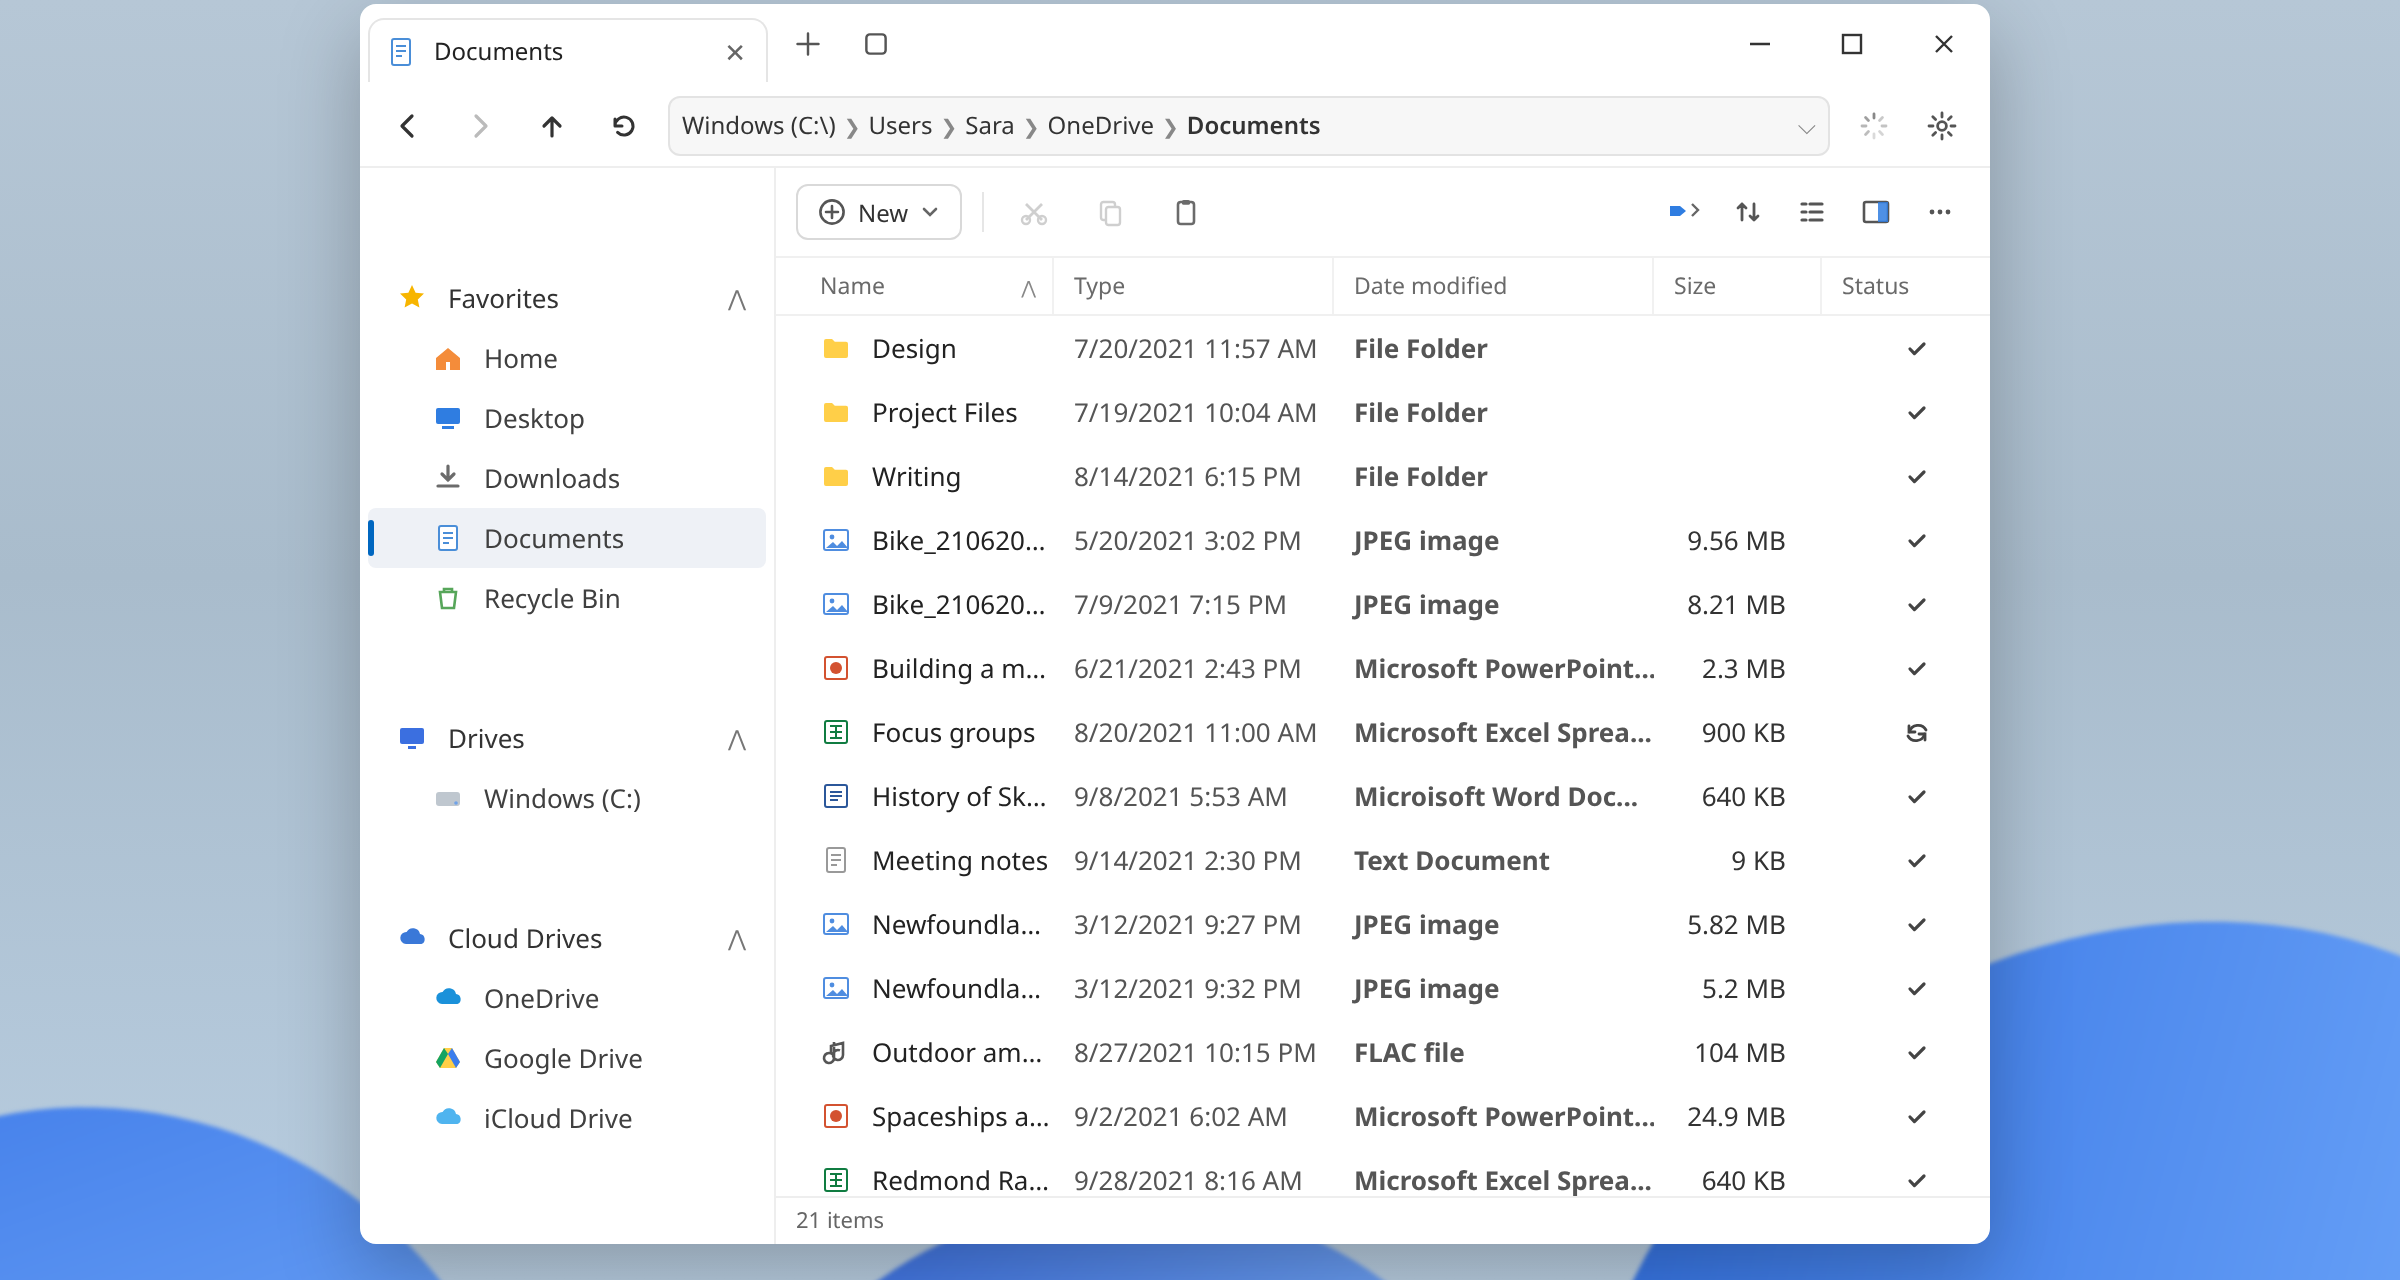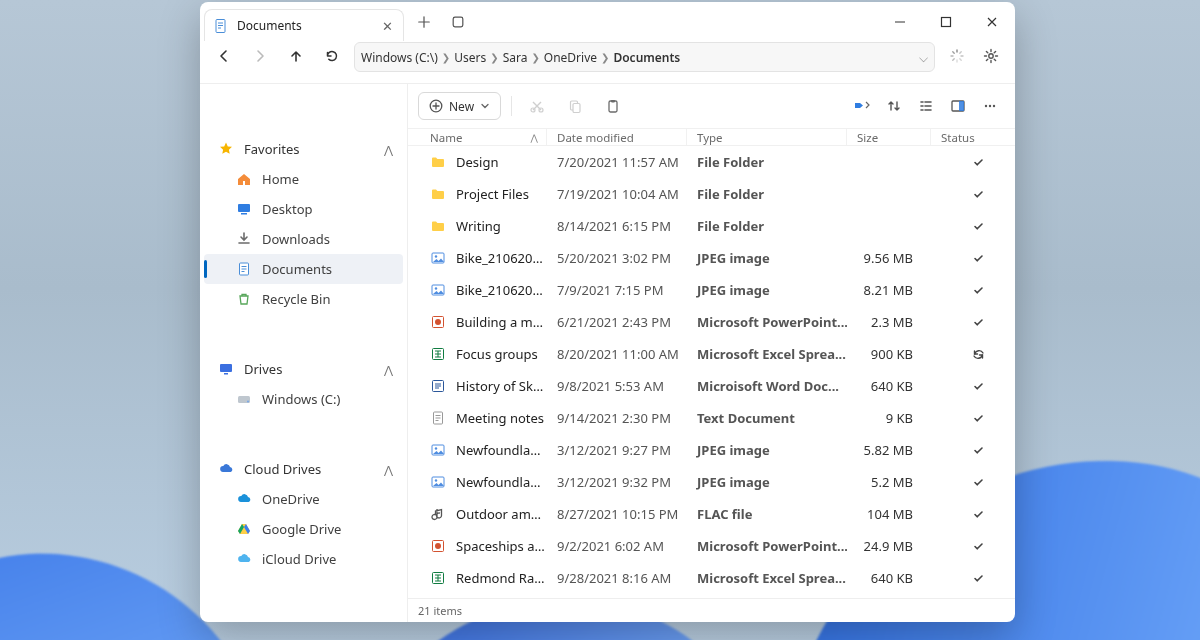--- a/index.html
+++ b/index.html
@@ -12,39 +12,39 @@
     filter: blur(1px);
   }
   .p1 { width:560px; height:380px; right:-120px; bottom:-220px;
         background: linear-gradient(135deg,#2b6ae0 0%, #6aa3f8 80%); transform: rotate(-30deg);}
   .p2 { width:420px; height:320px; left:-140px; bottom:-240px;
         background: linear-gradient(135deg,#3c78e8 0%, #7ab0fa 80%); transform: rotate(25deg);}
   .p3 { width:400px; height:300px; left:30%; bottom:-260px;
         background: linear-gradient(135deg,#3266dd 0%, #82b5fb 80%); transform: rotate(-5deg);}
 
   .window {
-    position:absolute; left:200px; top:2px; width:815px; height:620px;
+    position:absolute; left:180px; top:2px; width:815px; height:620px;
     background:#fff; border-radius:8px; box-shadow: 0 14px 40px rgba(0,0,0,.25);
     display:flex; flex-direction:column; overflow:hidden;
   }
   .titlebar { height:40px; display:flex; align-items:center; padding-left:4px; }
   .tab {
     height:32px; margin-top:6px; border-radius:8px 8px 0 0; background:#fff;
     border:1px solid #e5e5e5; border-bottom:none; display:flex; align-items:center;
     padding:0 10px 0 8px; gap:8px; min-width:200px; position:relative;
   }
   .tab .small-icon { width:16px; height:16px; }
   .tab-name { font-size:12px; color:#222; flex:1; }
   .tab-close{ font-size:13px; color:#666; cursor:default; }
   .tab-actions{ display:flex; align-items:center; margin-left:8px; gap:10px;}
   .tbtn{ width:24px; height:24px; display:flex; align-items:center; justify-content:center; color:#555; border-radius:4px;}
   .wincontrols{ margin-left:auto; display:flex;}
   .winc{ width:46px; height:40px; display:flex; align-items:center; justify-content:center; color:#333;}
 
-  .toolbar{ height:42px; display:flex; gap:8px; padding:0 10px; border-bottom:1px solid #eee;}
+  .toolbar{ height:42px; display:flex; align-items:center; gap:8px; padding:0 10px; border-bottom:1px solid #eee;}
   .nav-ico{ width:28px; height:28px; border-radius:4px; display:flex; align-items:center; justify-content:center; color:#333;}
   .nav-ico.dis{color:#bbb;}
   .path{
     flex:1; display:flex; align-items:center; border:1px solid #e3e3e3; background:#f7f7f7;
     height:30px; border-radius:6px; padding:0 6px; font-size:12px; color:#333; gap:4px;
   }
   .path .chev{color:#888; font-size:10px;}
   .path-end{margin-left:auto; color:#888;}
   .search{
     width:190px; height:30px; border:1px solid #e3e3e3; background:#f7f7f7; border-radius:6px;
@@ -74,21 +74,21 @@
     display:flex; align-items:center; gap:6px; padding:0 10px; font-size:12px; color:#333;
   }
   .cmd-ico{width:30px; height:28px; border-radius:4px; display:flex; align-items:center; justify-content:center; color:#6b6b6b;}
   .cmd-ico.dis{color:#cfcfcf;}
   .cmdbar .spacer{flex:1;}
   .cmd-right{display:flex; gap:2px;}
 
   .cols{
     display:grid;
     grid-template-columns: 1fr 140px 160px 84px 84px;
-    align-items:center; height:18px; font-size:11.5px; color:#6a6a6a;
+    align-items:center; height:30px; font-size:11.5px; color:#6a6a6a;
     border-top:1px solid #f0f0f0; border-bottom:1px solid #f0f0f0;
   }
   .cols div{display:flex; align-items:center; gap:4px; padding-left:10px; border-right:1px solid #f1f1f1; height:100%;}
   .cols div:first-child{padding-left:22px;}
   .cols div:last-child{border-right:none;}
   .sort-caret{font-size:9px; color:#888;}
 
   .list{flex:1; overflow-y:auto; position:relative; scrollbar-width:thin;}
   .row{
     display:grid;
@@ -417,24 +417,24 @@
             </div>
         </div>
       </div>
 
       <div class="cols">
         <div>
             <span>Name</span>
             <span class="sort-caret" style="margin-left:auto;margin-right:8px">⋀</span>
           </div>
         <div>
+            <span>Type</span>
+          </div>
+        <div>
             <span>Date modified</span>
-          </div>
-        <div>
-            <span>Type</span>
           </div>
         <div>
             <span>Size</span>
           </div>
         <div>
             <span>Status</span>
           </div>
       </div>
 
       <div class="list" id="list">

